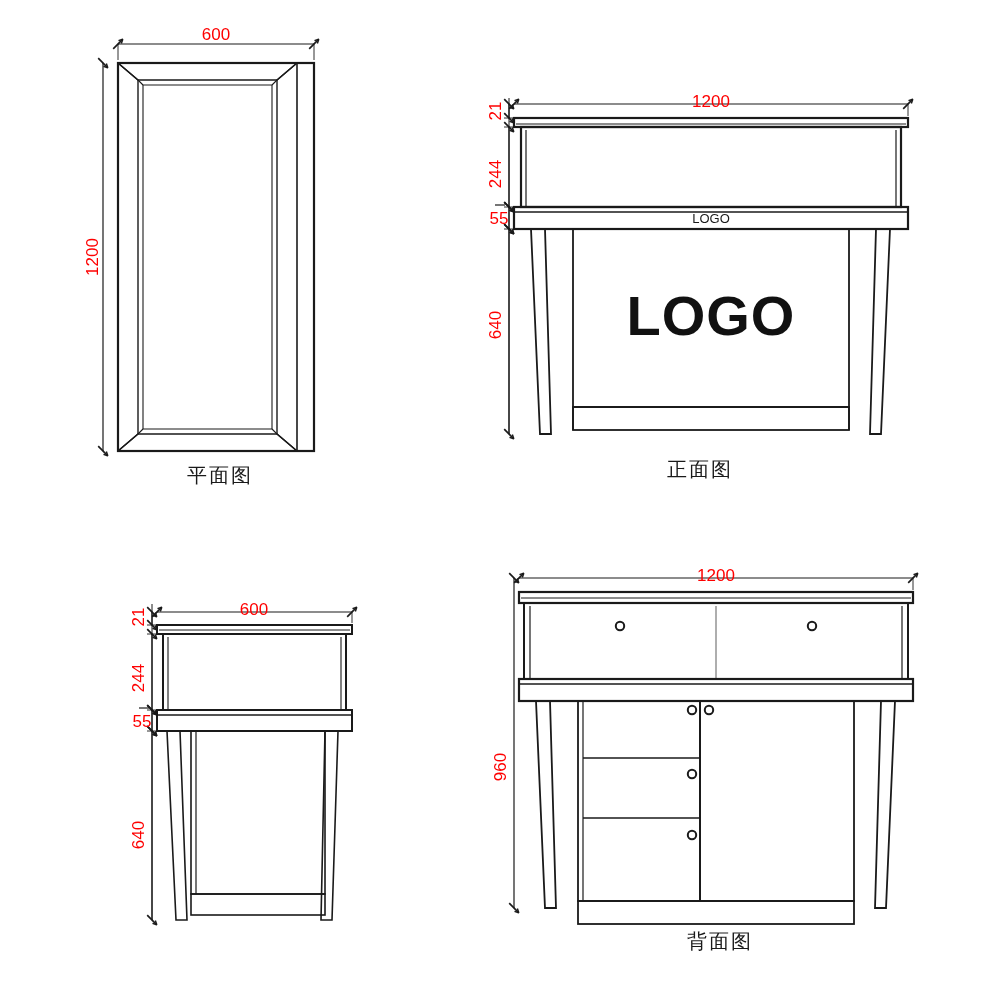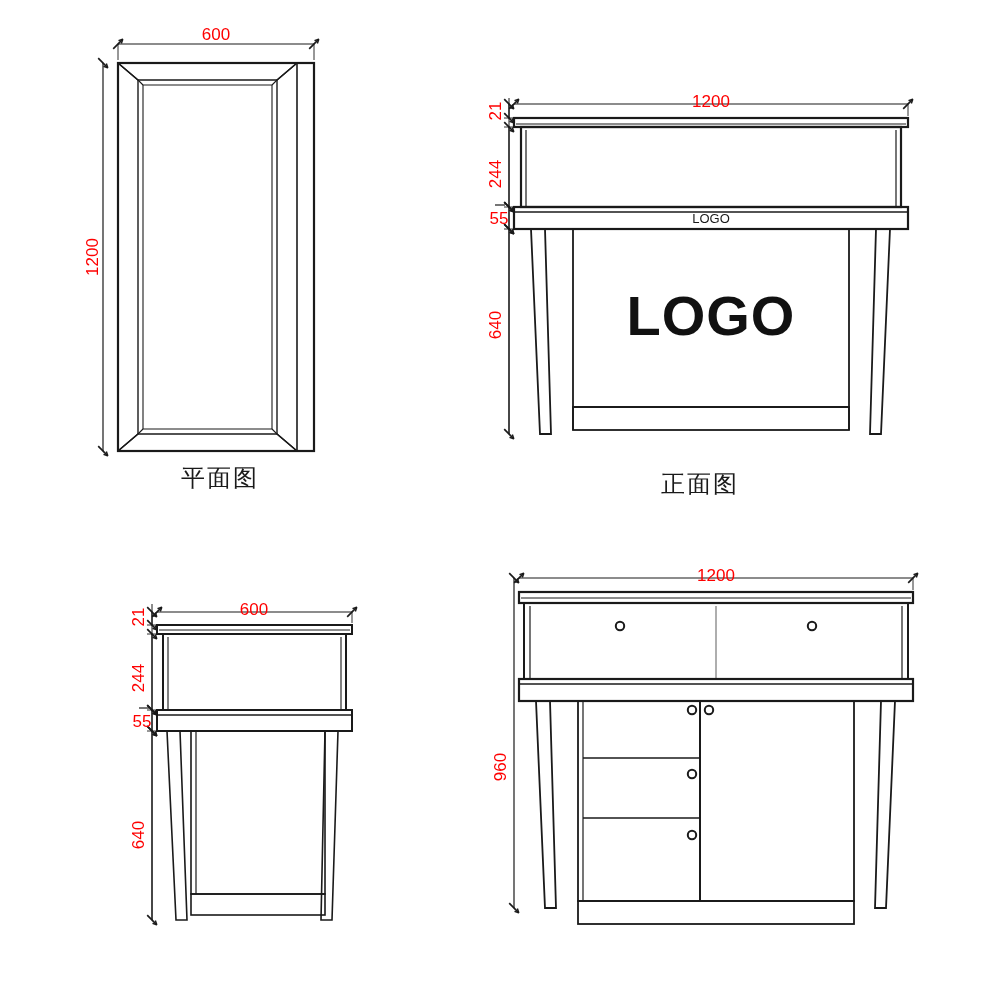--- a/index.html
+++ b/index.html
@@ -17,28 +17,28 @@
   #sheet {
     position: absolute;
     left: 0; top: 0;
     width: 1000px;
     height: 1000px;
     text-decoration: underline;
   }
   .view-caption {
     position: absolute;
     font-family: "DejaVu Sans", sans-serif;
-    font-size: 24px;
+    font-size: 20px;
     color: #1a1a1a;
     letter-spacing: 2px;
     white-space: nowrap;
     text-align: center;
   }
   #cap-plan   { left: 120px; top: 462px; width: 200px; }
-  #cap-front  { left: 600px; top: 468px; width: 200px; }
+  #cap-front  { left: 600px; top: 456px; width: 200px; }
   #cap-side   { left: 140px; top: 938px; width: 200px; }
   #cap-back   { left: 620px; top: 928px; width: 200px; }
   .logo-big {
     font-family: "Liberation Sans", sans-serif;
     font-weight: bold;
     letter-spacing: 1px;
   }
   svg { display:block; }
   svg text { font-family: "Liberation Sans", sans-serif; }
   .dimnum { fill:#fe0000; font-size:17px; }
@@ -227,14 +227,15 @@
       <g stroke="none">
         <text x="711" y="223" text-anchor="middle" fill="#1a1a1a" font-size="13">LOGO</text>
         <text x="711" y="335" text-anchor="middle" fill="#111111" font-size="56" class="logo-big" font-weight="bold">LOGO</text>
       </g>
 
     </g>
   </svg>
 
   <div class="view-caption" id="cap-plan">平面图</div>
   <div class="view-caption" id="cap-front">正面图</div>
+  <div class="view-caption" id="cap-back">背面图</div>
 
 </div>
 
 </body></html>

